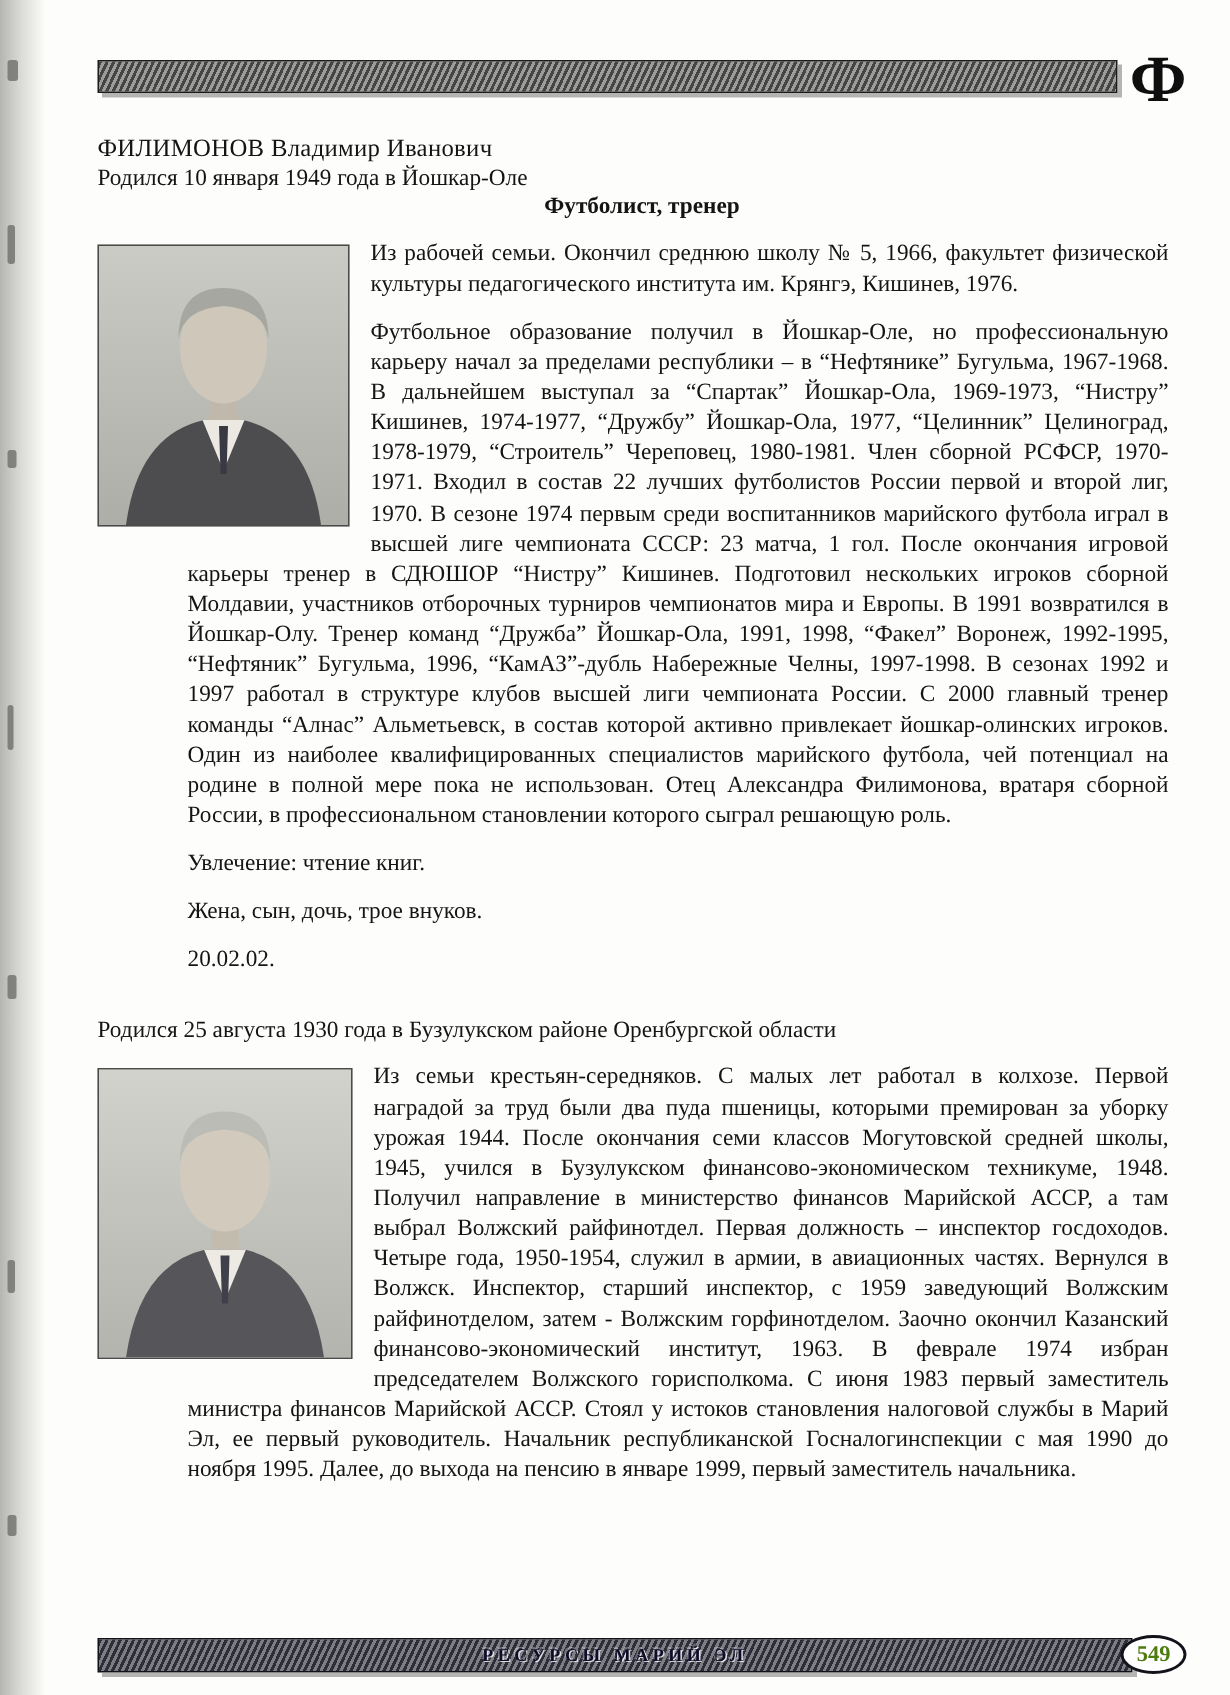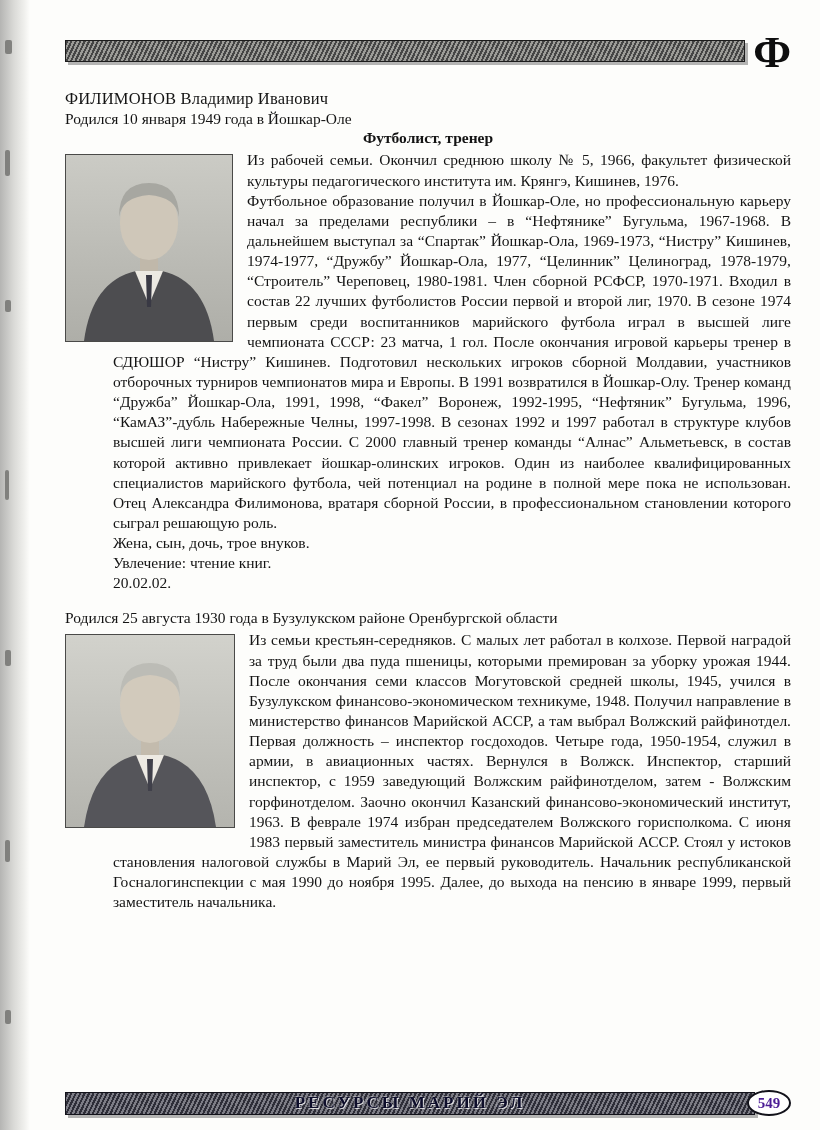--- a/index.html
+++ b/index.html
@@ -36,49 +36,49 @@
   .letter {
     width:46px; text-align:right;
     font-size:44px; font-weight:bold; line-height:0.85; color:#0e0e0e;
   }
 
   .entry h2 { font-size:16.5px; font-weight:normal; letter-spacing:.2px; }
   .born { font-size:15.5px; margin-top:1px; }
   .prof { font-weight:bold; font-size:15.5px; margin-top:1px;text-align:center; }
 
   .body { font-size:15.5px; line-height:1.3; text-align:justify; margin-top:3px; }
-  .body p { margin:0;padding-left:48px; }
+  .body p { margin:12px;padding-left:48px; }
   .body::after { content:""; display:block; clear:both; }
 
   .photo {
     float:left; margin:4px 14px 4px 0; border:1px solid #4a4a48;
     background:#c6c6c0;
   }
   .photo svg { display:block; }
   .entry2 { margin-top:16px; }
 
   
   .footer { position:absolute; left:65px; bottom:14px; width:726px; display:flex; align-items:center; }
   .fbar {
     flex:1; height:23px;
     background:repeating-linear-gradient(115deg,#2e2e38 0 2px,#7d7d86 2px 4px);
     border:1px solid #12121a;
     box-shadow:3px 3px 0 rgba(120,120,120,.55);
     display:flex; align-items:center; justify-content:center;
   }
   .fbar span {
-    font-weight:bold; font-size:17px; letter-spacing:3px; color:#0d0d2a;
+    font-weight:bold; font-size:12px; letter-spacing:3px; color:#0d0d2a;
     text-shadow:1px 1px 0 rgba(255,255,255,.8), -1px -1px 0 rgba(255,255,255,.35);
     font-family:Liberation Serif, serif;
   }
   .pagenum {
     width:44px; height:26px; margin-left:-8px; z-index:2;
     background:#ffffff; border:2px solid #12121a; border-radius:50%;
     display:flex; align-items:center; justify-content:center;
-    font-weight:bold; font-size:15px; color:#4c1d95;
+    font-weight:bold; font-size:15px; color:#4d7c0f;
   }
 </style>
 </head>
 <body>
 
 <div class="page">
 
   <div class="binding">
     <span class="mark m1"></span>
     <span class="mark m2"></span>
@@ -113,22 +113,22 @@
             <rect x="74" y="96" width="18" height="22" fill="#c0b8aa"></rect>
             <ellipse cx="83" cy="68" rx="29" ry="37" fill="#cfc7b9"></ellipse>
             <path d="M53 62 Q53 28 83 28 Q113 28 113 62 Q110 42 83 40 Q56 42 53 62 Z" fill="#a7a7a1"></path>
             <path d="M18 186 Q26 126 70 116 L96 116 Q140 126 148 186 Z" fill="#4d4d50"></path>
             <polygon points="69,116 83,150 97,116" fill="#ece9e2"></polygon>
             <polygon points="80,120 86,120 85,152 81,152" fill="#393944"></polygon>
           </svg>
         </div>
         <p>Из рабочей семьи. Окончил среднюю школу № 5, 1966, факультет физической культуры педагогического института им. Крянгэ, Кишинев, 1976.</p>
         <p>Футбольное образование получил в Йошкар-Оле, но профессиональную карьеру начал за пределами республики – в “Нефтянике” Бугульма, 1967-1968. В дальнейшем выступал за “Спартак” Йошкар-Ола, 1969-1973, “Нистру” Кишинев, 1974-1977, “Дружбу” Йошкар-Ола, 1977, “Целинник” Целиноград, 1978-1979, “Строитель” Череповец, 1980-1981. Член сборной РСФСР, 1970-1971. Входил в состав 22 лучших футболистов России первой и второй лиг, 1970. В сезоне 1974 первым среди воспитанников марийского футбола играл в высшей лиге чемпионата СССР: 23 матча, 1 гол. После окончания игровой карьеры тренер в СДЮШОР “Нистру” Кишинев. Подготовил нескольких игроков сборной Молдавии, участников отборочных турниров чемпионатов мира и Европы. В 1991 возвратился в Йошкар-Олу. Тренер команд “Дружба” Йошкар-Ола, 1991, 1998, “Факел” Воронеж, 1992-1995, “Нефтяник” Бугульма, 1996, “КамАЗ”-дубль Набережные Челны, 1997-1998. В сезонах 1992 и 1997 работал в структуре клубов высшей лиги чемпионата России. С 2000 главный тренер команды “Алнас” Альметьевск, в состав которой активно привлекает йошкар-олинских игроков. Один из наиболее квалифицированных специалистов марийского футбола, чей потенциал на родине в полной мере пока не использован. Отец Александра Филимонова, вратаря сборной России, в профессиональном становлении которого сыграл решающую роль.</p>
+        <p>Увлечение: чтение книг.</p>
         <p>Жена, сын, дочь, трое внуков.</p>
-        <p>Увлечение: чтение книг.</p>
         <p>20.02.02.</p>
       </div>
     </section>
 
     <section class="entry entry2">
       <p class="born">Родился 25 августа 1930 года в Бузулукском районе Оренбургской области</p>
       <div class="body">
         <div class="photo">
           <svg width="168" height="192" viewBox="0 0 168 192">
             <defs>

